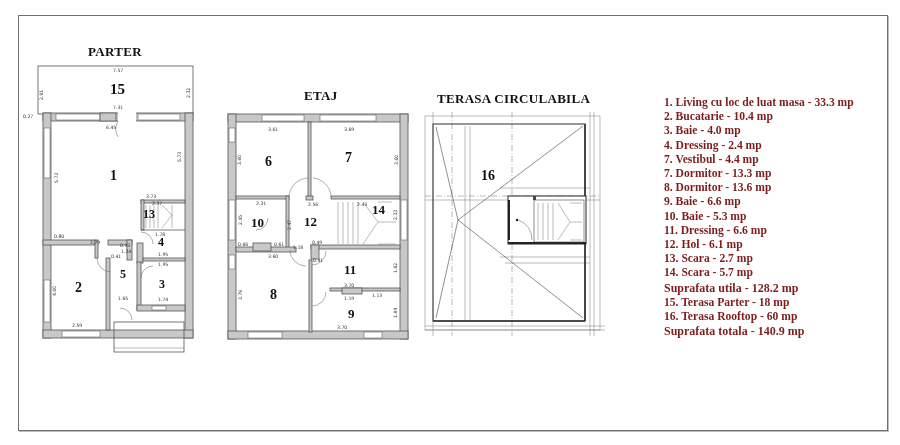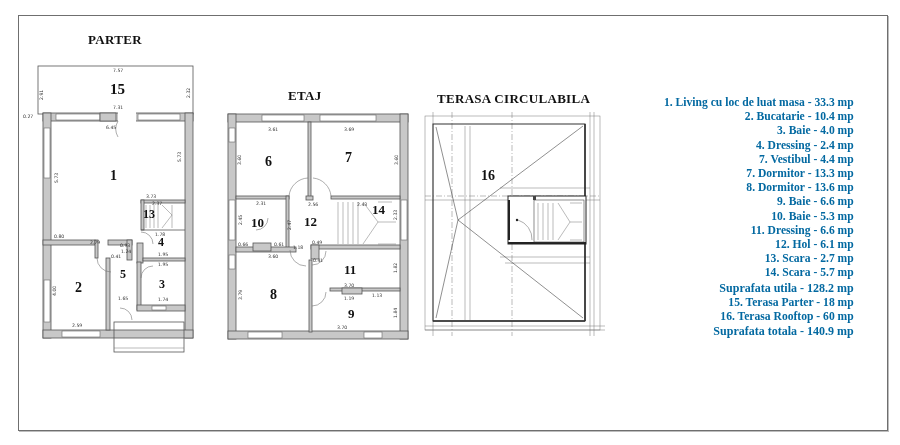--- a/index.html
+++ b/index.html
@@ -7,30 +7,30 @@
   #frame { position:absolute; left:18px; top:15px; width:868px; height:414px; border:1px solid #6f6f6f; box-shadow:1px 1px 0 #bdbdbd; background:#fff; }
   .plan-title { position:absolute; font-family:"Liberation Serif", serif; font-weight:bold; font-size:13px; color:#111; letter-spacing:0.3px; white-space:nowrap; }
   svg { position:absolute; overflow:visible; }
   .wall { fill:#c8c8c8; stroke:#555; stroke-width:0.8; }
   .line { stroke:#555; stroke-width:0.8; fill:none; }
   .thin { stroke:#777; stroke-width:0.5; fill:none; }
   .win { fill:#fff; stroke:#666; stroke-width:0.6; }
   .door { stroke:#777; stroke-width:0.6; fill:none; }
   .rn { font-family:"Liberation Serif", serif; font-weight:bold; fill:#111; }
   .dim { font-family:"DejaVu Sans", sans-serif; font-size:4.6px; fill:#333; }
-  #legend { position:absolute; left:664px; top:96px; font-family:"Liberation Serif", serif; font-weight:bold; color:#0369a1;text-align:right; }
+  #legend { position:absolute; left:664px; top:96px; font-family:"Liberation Serif", serif; font-weight:bold; color:#7f1d1d; }
   #legend .li { font-size:11.6px; line-height:14.2px; white-space:nowrap; }
   #legend .li.total { font-size:12px; line-height:15px; }
 </style>
 </head>
 <body>
 
 <div id="frame"></div>
 
-<div class="plan-title" style="left:88px;top:32px;">PARTER</div>
+<div class="plan-title" style="left:88px;top:44px;">PARTER</div>
 
 <svg width="900" height="445" viewBox="0 0 900 445" style="left:0;top:0;">
 
   <rect x="38" y="66" width="155" height="48" class="line"></rect>
 
   <rect x="43" y="113" width="150" height="8" class="wall"></rect>
   <rect x="43" y="113" width="8" height="225" class="wall"></rect>
   <rect x="185" y="113" width="8" height="225" class="wall"></rect>
   <rect x="43" y="330" width="150" height="8" class="wall"></rect>
 
@@ -102,21 +102,21 @@
   <text class="dim" x="118" y="300">1.65</text>
   <text class="dim" x="158" y="301">1.74</text>
   <text class="dim" x="72" y="327">2.59</text>
   <text class="dim" x="0" y="0" transform="translate(43,100) rotate(-90)">2.91</text>
   <text class="dim" x="0" y="0" transform="translate(190,98) rotate(-90)">2.32</text>
   <text class="dim" x="0" y="0" transform="translate(58,183) rotate(-90)">5.73</text>
   <text class="dim" x="0" y="0" transform="translate(181,162) rotate(-90)">5.73</text>
   <text class="dim" x="0" y="0" transform="translate(56,296) rotate(-90)">4.00</text>
 </svg>
 
-<div class="plan-title" style="left:288px;top:88px;">ETAJ</div>
+<div class="plan-title" style="left:304px;top:88px;">ETAJ</div>
 
 <svg width="900" height="445" viewBox="0 0 900 445" style="left:0;top:0;">
 
   <rect x="228" y="114" width="180" height="8" class="wall"></rect>
   <rect x="228" y="114" width="8" height="225" class="wall"></rect>
   <rect x="400" y="114" width="8" height="225" class="wall"></rect>
   <rect x="228" y="331" width="180" height="8" class="wall"></rect>
 
   <rect x="262" y="115" width="42" height="6" class="win"></rect>
   <rect x="320" y="115" width="56" height="6" class="win"></rect>

